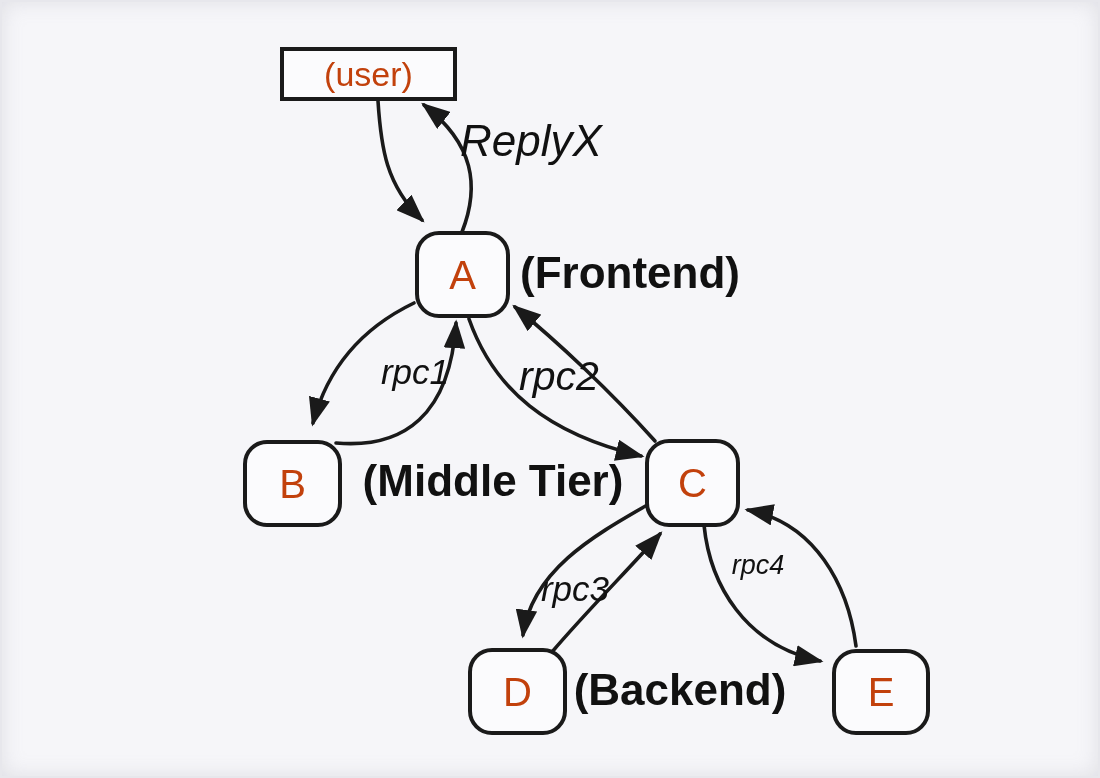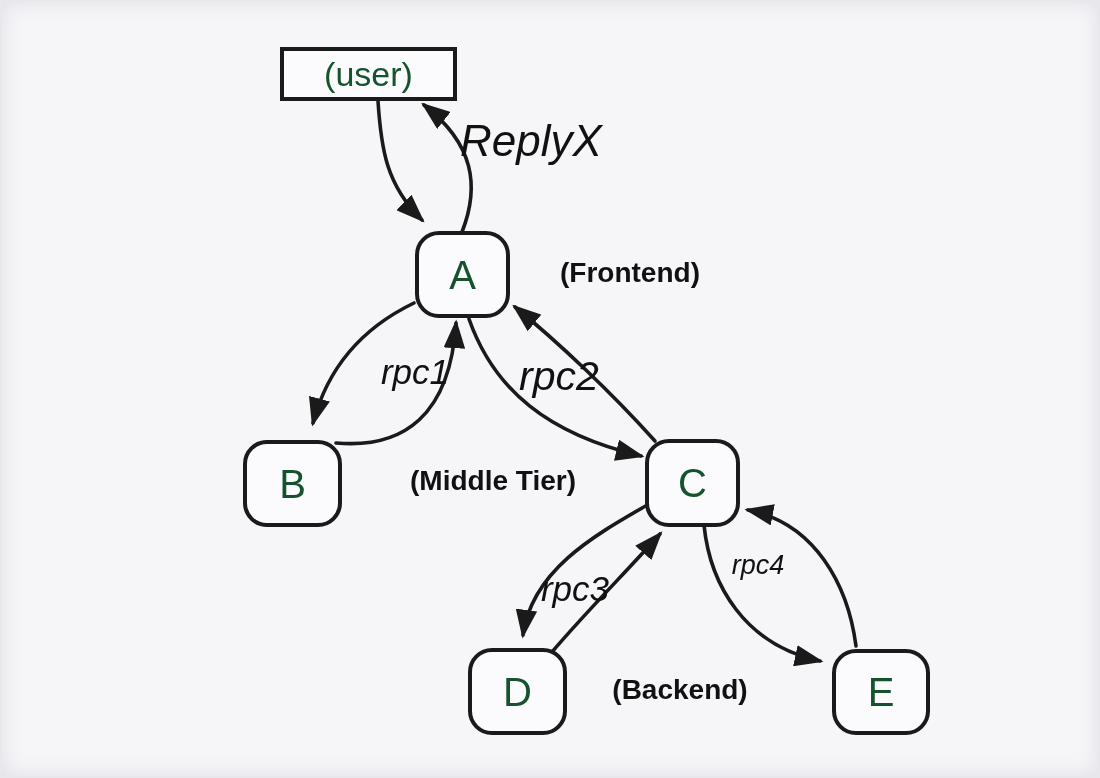--- a/index.html
+++ b/index.html
@@ -27,37 +27,37 @@
   .node {
     position: absolute;
     box-sizing: border-box;
     border: 4px solid #1a1a1a;
     background: #fbfbfd;
     display: flex;
     align-items: center;
     justify-content: center;
     font-size: 40px;
     line-height: 1;
-    color: #14532d;
+    color: #c2410c;
   }
   .node.rounded { border-radius: 24px; }
   #n-user { left: 280px; top: 47px;  width: 177px; height: 54px; font-size: 34px; }
   #n-a    { left: 415px; top: 231px; width: 95px;  height: 87px; }
   #n-b    { left: 243px; top: 440px; width: 99px;  height: 87px; }
   #n-c    { left: 645px; top: 439px; width: 95px;  height: 88px; }
   #n-d    { left: 468px; top: 648px; width: 99px;  height: 87px; }
   #n-e    { left: 832px; top: 649px; width: 98px;  height: 86px; }
   .lbl {
     position: absolute;
     transform: translate(-50%, -50%);
     white-space: nowrap;
     line-height: 1;
   }
   .lbl.em  { font-style: italic; font-size: 44px; }
-  .lbl.tier { font-weight: 700; font-size: 28px; }
+  .lbl.tier { font-weight: 700; font-size: 44px; }
   #lbl-requestx { left: 295px; top: 193px; }
   #lbl-replyx   { left: 531px; top: 141px; }
   #lbl-rpc1     { left: 391px; top: 371px; font-size: 35px; margin-left: 24px; }
   #lbl-rpc2     { left: 559px; top: 376px; font-size: 41px; }
   #lbl-rpc3     { left: 575px; top: 588px; font-size: 35px; }
   #lbl-rpc4     { left: 758px; top: 565px; font-size: 27px; }
   #lbl-frontend { left: 630px; top: 273px; }
   #lbl-middle   { left: 493px; top: 481px; }
   #lbl-backend  { left: 680px; top: 690px; }
 </style>

